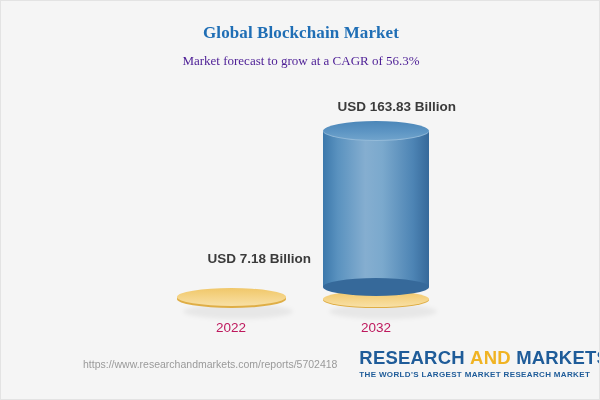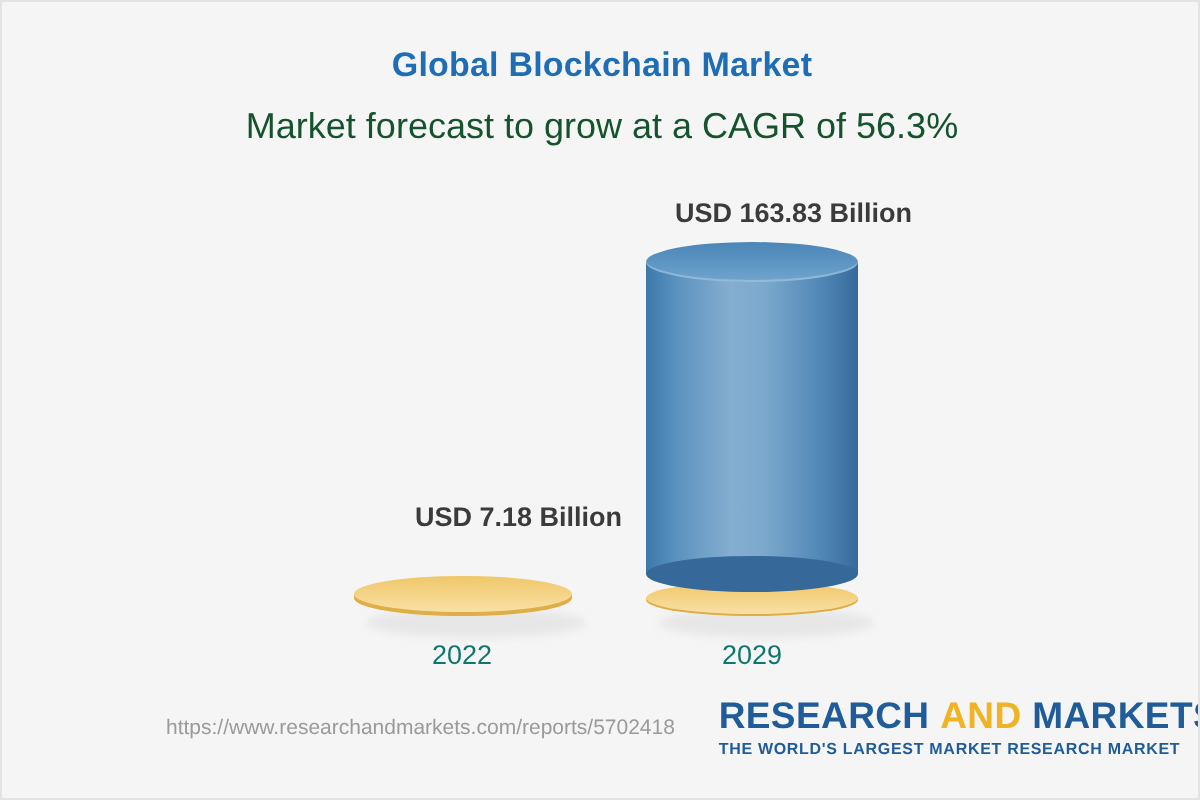--- a/index.html
+++ b/index.html
@@ -13,35 +13,36 @@
     position:relative;
     width:600px;height:400px;
     box-sizing:border-box;
     background:#f5f5f5;
     border:1px solid #e3e3e3;
     overflow:hidden;
   }
   .header{
     position:absolute;top:0;left:0;width:600px;
     text-align:center;
+    font-family:Liberation Serif, serif;
   }
   .chart-title{
     margin:0;
     padding-top:22px;
     font-size:17px;
     font-weight:bold;
     color:#1f6eb5;
     letter-spacing:.1px;
   }
   .chart-subtitle{
     margin:0;
     padding-top:10px;
-    font-size:18px;
+    font-size:13px;
     font-weight:normal;
-    color:#14532d;
+    color:#4c1d95;
   }
 
   .plot{
     position:absolute;
     left:0;top:0;width:600px;height:345px;
   }
 
   
   .cyl{ position:absolute; }
   .cyl .body{
@@ -94,21 +95,21 @@
     position:absolute;
     font-size:13.5px;
     font-weight:bold;
     color:#3b3b3b;
     white-space:nowrap;
     text-align:right;
   }
   .cat-label{
     position:absolute;
     font-size:13.5px;
-    color:#0f766e;
+    color:#be185d;
     white-space:nowrap;
     text-align:center;
   }
 
   
   .footer{
     position:absolute;
     left:0;bottom:0;
     width:600px;height:55px;margin-left:48px;
   }
@@ -175,21 +176,21 @@
     </div>
 
     <div class="cyl cyl-blue" style="left:322px;top:120px;width:106px;height:175px;">
       <div class="body" style="top:10px;bottom:9px;"></div>
       <div class="bot" style="bottom:0;height:18px;"></div>
       <div class="top" style="top:0;height:20px;"></div>
     </div>
 
     <div class="value-label" style="left:295px;top:98px;width:160px;">USD 163.83 Billion</div>
 
-    <div class="cat-label" style="left:325px;top:319px;width:100px;">2029</div>
+    <div class="cat-label" style="left:325px;top:319px;width:100px;">2032</div>
 
   </div>
 
   <div class="footer">
     <div class="source-url">https://www.researchandmarkets.com/reports/5702418</div>
 
     <div class="logo">
       <div class="logo-main">
         <span>RESEARCH</span><span>&nbsp;</span><span class="logo-and">AND</span><span>&nbsp;</span><span>MARKETS</span>
       </div>

